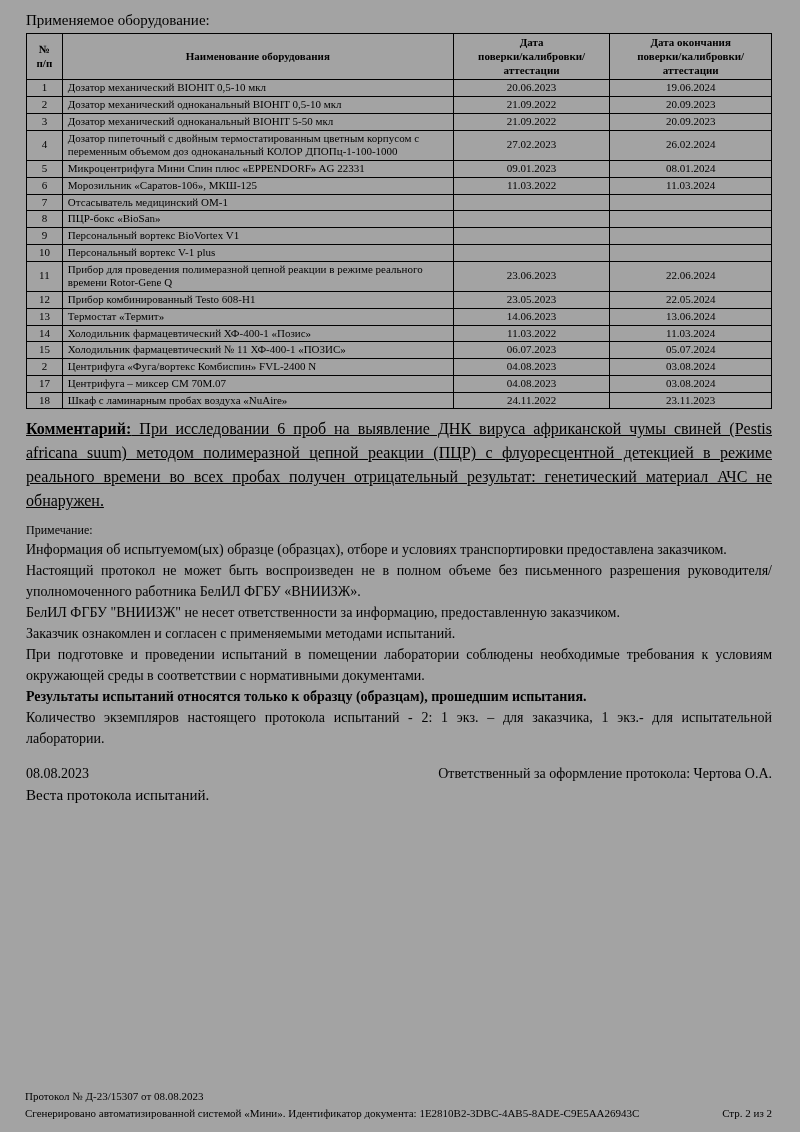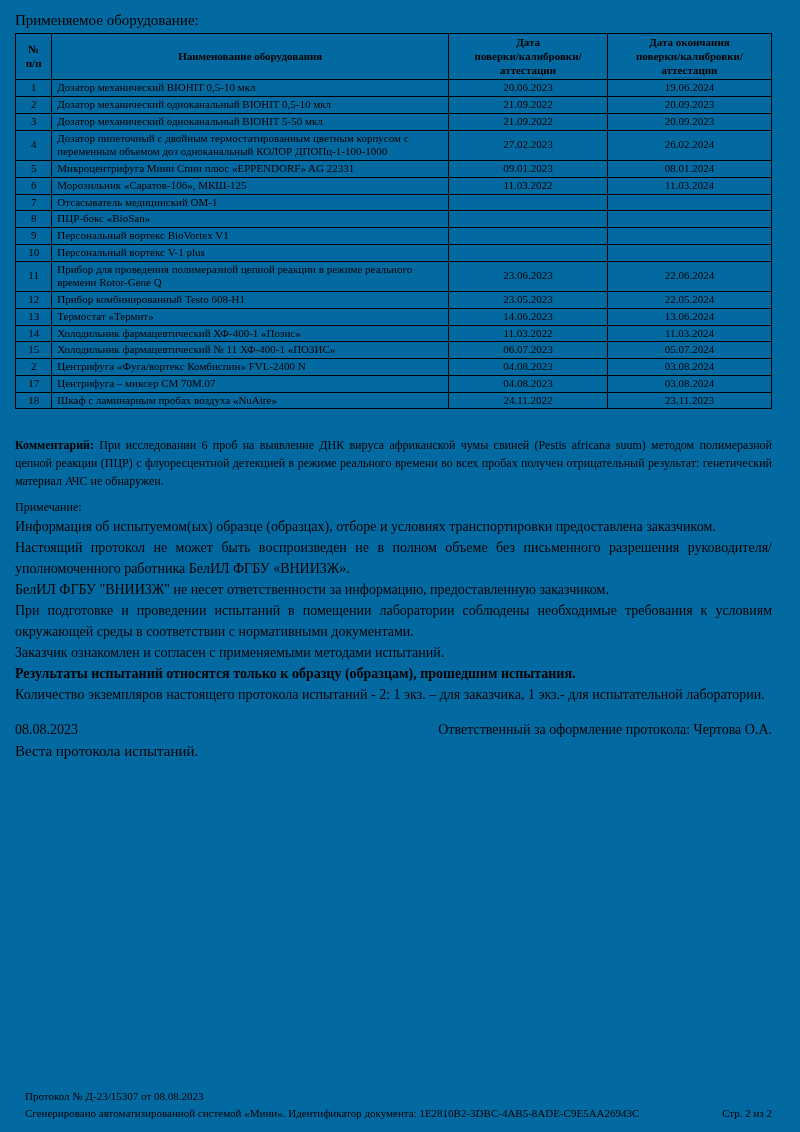--- a/index.html
+++ b/index.html
@@ -2,23 +2,23 @@
 <html><head>
 <meta charset="utf-8">
 <style>
   * { margin: 0; padding: 0; box-sizing: border-box; }
   html, body { background: #e8e8e8; }
   body { font-family: "Liberation Serif", "DejaVu Serif", serif; color: #000; }
   .page {
     position: relative;
     width: 800px;
     height: 1132px;
-    background: #0369a1;
+    background: #a3a3a3;
     margin: 0 auto;
-    padding: 12px 28px 0 15px;
+    padding: 12px 28px 0 26px;
     overflow: hidden;
   }
   .title {
     font-size: 15px;
     margin-bottom: 4px;
   }
   table.equip {
     width: 100%;
     border-collapse: collapse;
     font-size: 11px;
@@ -38,24 +38,25 @@
     height: 30px;
   }
   table.equip td { text-align: left; }
   table.equip td.c { text-align: center; }
   .col-num  { width: 4.8%; }
   .col-name { width: 52.5%; }
   .col-date { width: 21.0%; }
   .col-date2{ width: 21.7%; }
   table.equip td:first-child { text-align: center; }
   .para {
-    margin-top: 27px;
-    font-size: 12px;
+    margin-top: 8px;
+    font-size: 16px;
     line-height: 1.5;
     text-align: justify;
+    text-decoration: underline;
   }
   .bold { font-weight: bold; }
   .note-title {
     margin-top: 8px;
     font-size: 12px;
     line-height: 1.5;
   }
   .note-line {
     font-size: 14px;
     line-height: 1.5;
@@ -217,22 +218,22 @@
   </table>
 
   <p class="para"><span class="bold">Комментарий:</span><span> При исследовании 6 проб на выявление ДНК вируса африканской чумы свиней (Pestis africana suum) методом полимеразной цепной реакции (ПЦР) с флуоресцентной детекцией в режиме реального времени во всех пробах получен отрицательный результат: генетический материал АЧС не обнаружен.</span></p>
 
   <div>
     <p class="note-title">Примечание:</p>
     <div>
         <p class="note-line">Информация об испытуемом(ых) образце (образцах), отборе и условиях транспортировки предоставлена заказчиком.</p>
         <p class="note-line">Настоящий протокол не может быть воспроизведен не в полном объеме без письменного разрешения руководителя/уполномоченного работника БелИЛ ФГБУ «ВНИИЗЖ».</p>
         <p class="note-line">БелИЛ ФГБУ "ВНИИЗЖ" не несет ответственности за информацию, предоставленную заказчиком.</p>
+        <p class="note-line">Заказчик ознакомлен и согласен с применяемыми методами испытаний.</p>
         <p class="note-line">При подготовке и проведении испытаний в помещении лаборатории соблюдены необходимые требования к условиям окружающей среды в соответствии с нормативными документами.</p>
-        <p class="note-line">Заказчик ознакомлен и согласен с применяемыми методами испытаний.</p>
         <p class="note-line bold">Результаты испытаний относятся только к образцу (образцам), прошедшим испытания.</p>
         <p class="note-line">Количество экземпляров настоящего протокола испытаний - 2: 1 экз. – для заказчика, 1 экз.- для испытательной лаборатории.</p>
       </div>
   </div>
 
   <div class="sig-row">
     <span>08.08.2023</span>
     <span>Ответственный за оформление протокола: Чертова О.А.</span>
   </div>
   <p class="end-line">Веста протокола испытаний.</p>

